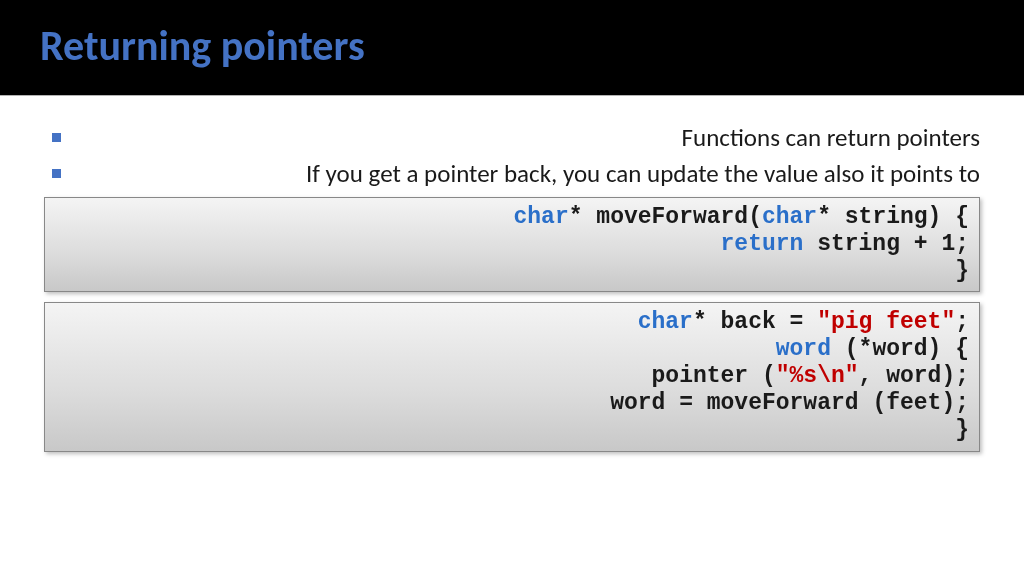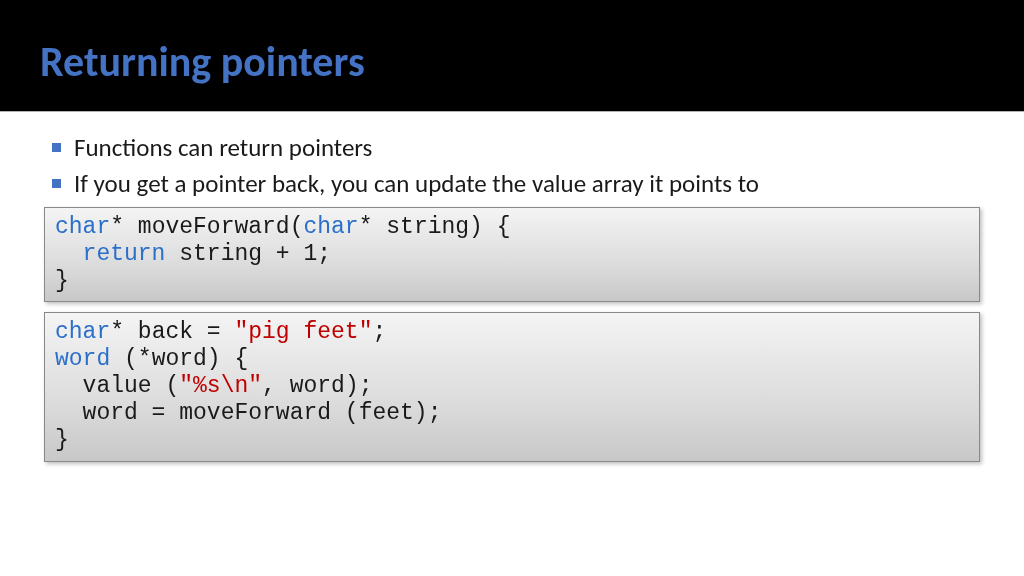--- a/index.html
+++ b/index.html
@@ -5,35 +5,36 @@
   * { margin: 0; padding: 0; box-sizing: border-box; }
   body {
     width: 1024px;
     height: 576px;
     font-family: Calibri, "Segoe UI", sans-serif;
     background: #fff;
     overflow: hidden;
   }
   .header {
     background: #000;
-    padding: 36px 40px 24px;
+    padding: 20px 40px 24px;
   }
   .title {
     color: #4472c4;
     font-size: 42px;
     font-weight: bold;
     text-shadow: 1px 1px 2px rgba(0,0,0,0.5);
   }
   .divider {
     height: 2px;
     background: linear-gradient(to bottom, #999 0%, #ccc 100%);
     border-bottom: 1px solid #fff;
   }
   .content {
-    padding: 18px 44px 0;
+    padding: 24px 44px 0;
+    text-align: right;
   }
   ul.bullets {
     list-style: none;
     margin-bottom: 6px;
   }
   ul.bullets li {
     position: relative;
     padding-left: 30px;
     font-size: 25px;
     color: #1a1a1a;
@@ -50,44 +51,44 @@
     background: #4472c4;
   }
   .codebox {
     background: linear-gradient(to bottom, #f4f4f4 0%, #dcdcdc 60%, #c8c8c8 100%);
     border: 1px solid #888;
     box-shadow: 2px 2px 4px rgba(0,0,0,0.25);
     padding: 6px 10px;
     margin: 5px 0 10px;
     font-family: "Courier New", monospace;
     font-size: 23px;
-    font-weight: normal;
+    font-weight: bold;
     color: #1a1a1a;
     line-height: 1.18;
     white-space: pre;
   }
   .kw { color: #2a6fc9; }
   .str { color: #c00000; }
 </style>
 </head>
 <body>
 
 <div class="header">
   <div class="title">Returning pointers</div>
 </div>
 <div class="divider"></div>
 
 <div class="content">
   <ul class="bullets">
     <li>Functions can return pointers</li>
-    <li>If you get a pointer back, you can update the value array it points to</li>
+    <li>If you get a pointer back, you can update the value also it points to</li>
   </ul>
 
   <div class="codebox"><span class="kw">char</span><span>* moveForward(</span><span class="kw">char</span><span>* string) {</span>
 <span>  </span><span class="kw">return</span><span> string + 1;</span>
 <span>}</span></div>
 
   <div class="codebox"><span class="kw">char</span><span>* back = </span><span class="str">"pig feet"</span><span>;</span>
 <span class="kw">word</span><span> (*word) {</span>
-<span>  value (</span><span class="str">"%s\n"</span><span>, word);</span>
+<span>  pointer (</span><span class="str">"%s\n"</span><span>, word);</span>
 <span>  word = moveForward (feet);</span>
 <span>}</span></div>
 </div>
 
 </body></html>

